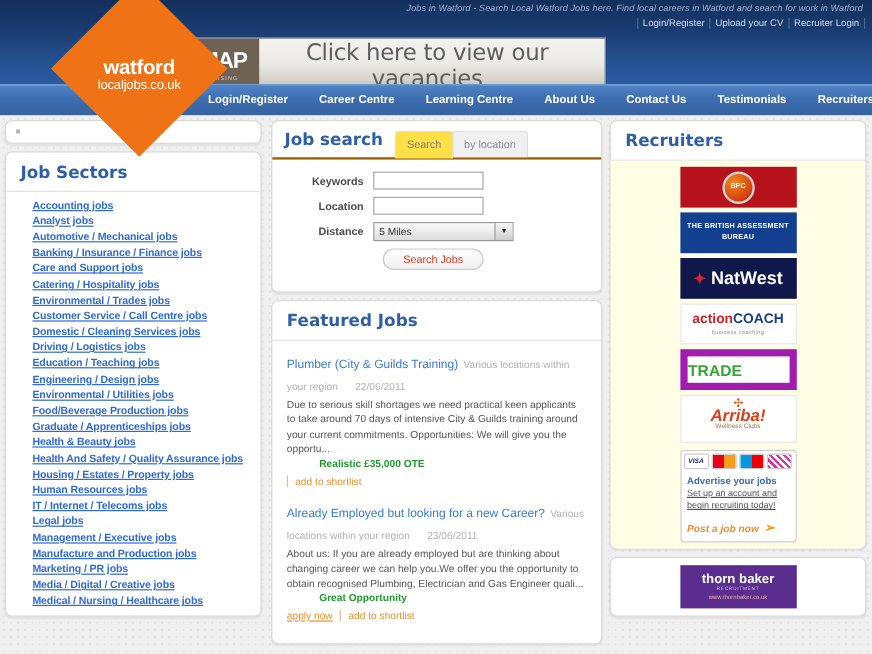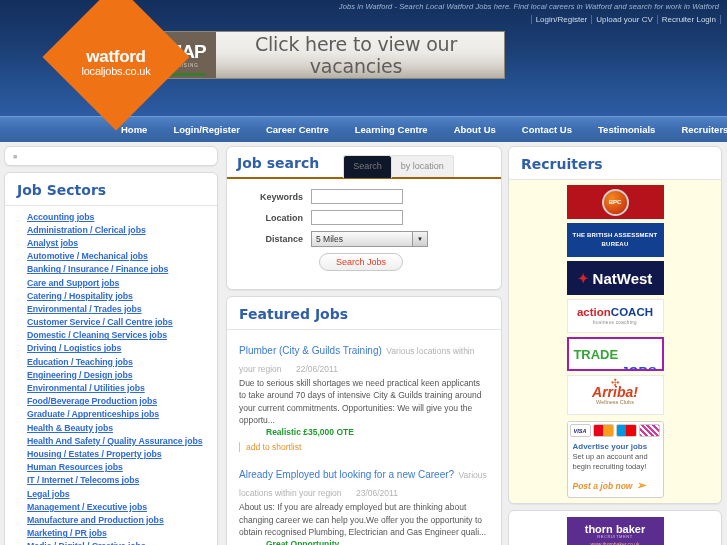--- a/index.html
+++ b/index.html
@@ -15,21 +15,21 @@
     background-color: #efefef;
     background-image:
       radial-gradient(circle, #e2e2e2 0.6px, transparent 0.7px);
     background-size: 6px 6px;
   }
 
   
   .header {
     position: relative;
     width: 727px;
-    height: 116px;
+    height: 70px;
     background: linear-gradient(to bottom, #132f5c 0%, #1b3d72 38%, #24508f 72%, #2d5ba3 100%);
     overflow: visible;
   }
   .strapline {
     position: absolute;
     top: 2px;
     right: 8px;
     font-size: 7.5px;
     font-style: italic;
     color: #9fb6d6;
@@ -225,26 +225,25 @@
     font-size: 9px;
     color: #8c8c8c;
     padding: 5px 9px 6px 9px;
     border: 1px solid #e0e0e0;
     border-bottom: none;
     background: #f0f0f0;
     margin-right: -1px;
     border-radius: 3px 3px 0 0;
   }
   .js-tab.active {
-    background: #0f172a;
+    background: #fde047;
     color: #7a7a7a;
     position: relative;
     margin-bottom: -1px;
     padding-bottom: 7px;
-    margin-left: 14px;
   }
   .js-body { padding: 10px 10px 12px 10px; }
   .js-row {
     display: flex;
     align-items: center;
     margin-bottom: 6px;
   }
   .js-label {
     width: 74px;
     text-align: right;
@@ -406,21 +405,21 @@
     border: 1px solid #e8e8e8;
     flex-direction: column;
     line-height: 1;
   }
   .rec-actioncoach .ac1 { font-size: 11.5px; font-weight: bold; }
   .rec-actioncoach .ac1 .r { color: #d1232a; }
   .rec-actioncoach .ac1 .b { color: #123f8f; }
   .rec-actioncoach .ac2 { font-size: 4.5px; color: #888; margin-top: 2px; letter-spacing: 0.4px; }
   .rec-tradejobs {
     background: #ffffff;
-    border: 2px solid #a21caf;
+    border: 6px solid #a21caf;
     font-size: 13px;
     font-weight: bold;
     gap: 3px;
   }
   .rec-tradejobs .t { color: #37a43a; }
   .rec-tradejobs .j { color: #1d4ed8; margin-top: 34px; }
   .rec-arriba {
     background: #ffffff;
     border: 1px solid #e8e8e8;
     flex-direction: column;
@@ -454,21 +453,21 @@
     width: 21px; height: 13px; border-radius: 2px;
     display:flex;align-items:center;justify-content:center;
     font-size: 4.5px; font-weight:bold; color:#fff;
     border: 1px solid #ccc;
   }
   .card.visa { background:#ffffff; color:#1a1f71; font-style: italic; font-size:5.5px; }
   .card.mc { background: linear-gradient(to right,#eb001b 50%, #f79e1b 50%); }
   .card.maestro { background: linear-gradient(to right,#0099df 50%, #ed0006 50%); }
   .card.qr { background: repeating-linear-gradient(45deg,#d8359e 0 2px,#fff 2px 4px); }
   .adv-t1 { font-size: 8px; font-weight: bold; color: #3a6cb5; padding: 3px 5px 1px 5px; }
-  .adv-t2 { font-size: 7.5px; color: #555; padding: 0 5px 4px 5px; line-height: 1.35; }
+  .adv-t2 { font-size: 7.5px; color: #555; padding: 0 5px 4px 5px; line-height: 1.35; text-decoration: underline; }
   .adv-cta {
     font-size: 8.5px; font-style: italic; font-weight: bold;
     color: #e8912b; padding: 3px 5px 5px 5px;
     display:flex; align-items:center; gap: 4px;
   }
   .adv-cta .arrow { color: #f59a20; font-size: 11px; }
 
   .rec-thornbaker {
     background: #5b2d8e;
     color: #ffffff;
@@ -522,21 +521,20 @@
 
   <div class="col-left">
     <div class="panel sidebar-search">
       <span class="ico">■</span>
     </div>
 
     <div class="panel">
       <div class="panel-title">Job Sectors</div>
       <div class="sector-list">
         <a href="#">Accounting jobs</a>
-        <a href="#">Administration / Clerical jobs</a>
         <a href="#">Analyst jobs</a>
         <a href="#">Automotive / Mechanical jobs</a>
         <a href="#">Banking / Insurance / Finance jobs</a>
         <a href="#">Care and Support jobs</a>
         <a href="#">Catering / Hospitality jobs</a>
         <a href="#">Environmental / Trades jobs</a>
         <a href="#">Customer Service / Call Centre jobs</a>
         <a href="#">Domestic / Cleaning Services jobs</a>
         <a href="#">Driving / Logistics jobs</a>
         <a href="#">Education / Teaching jobs</a>

